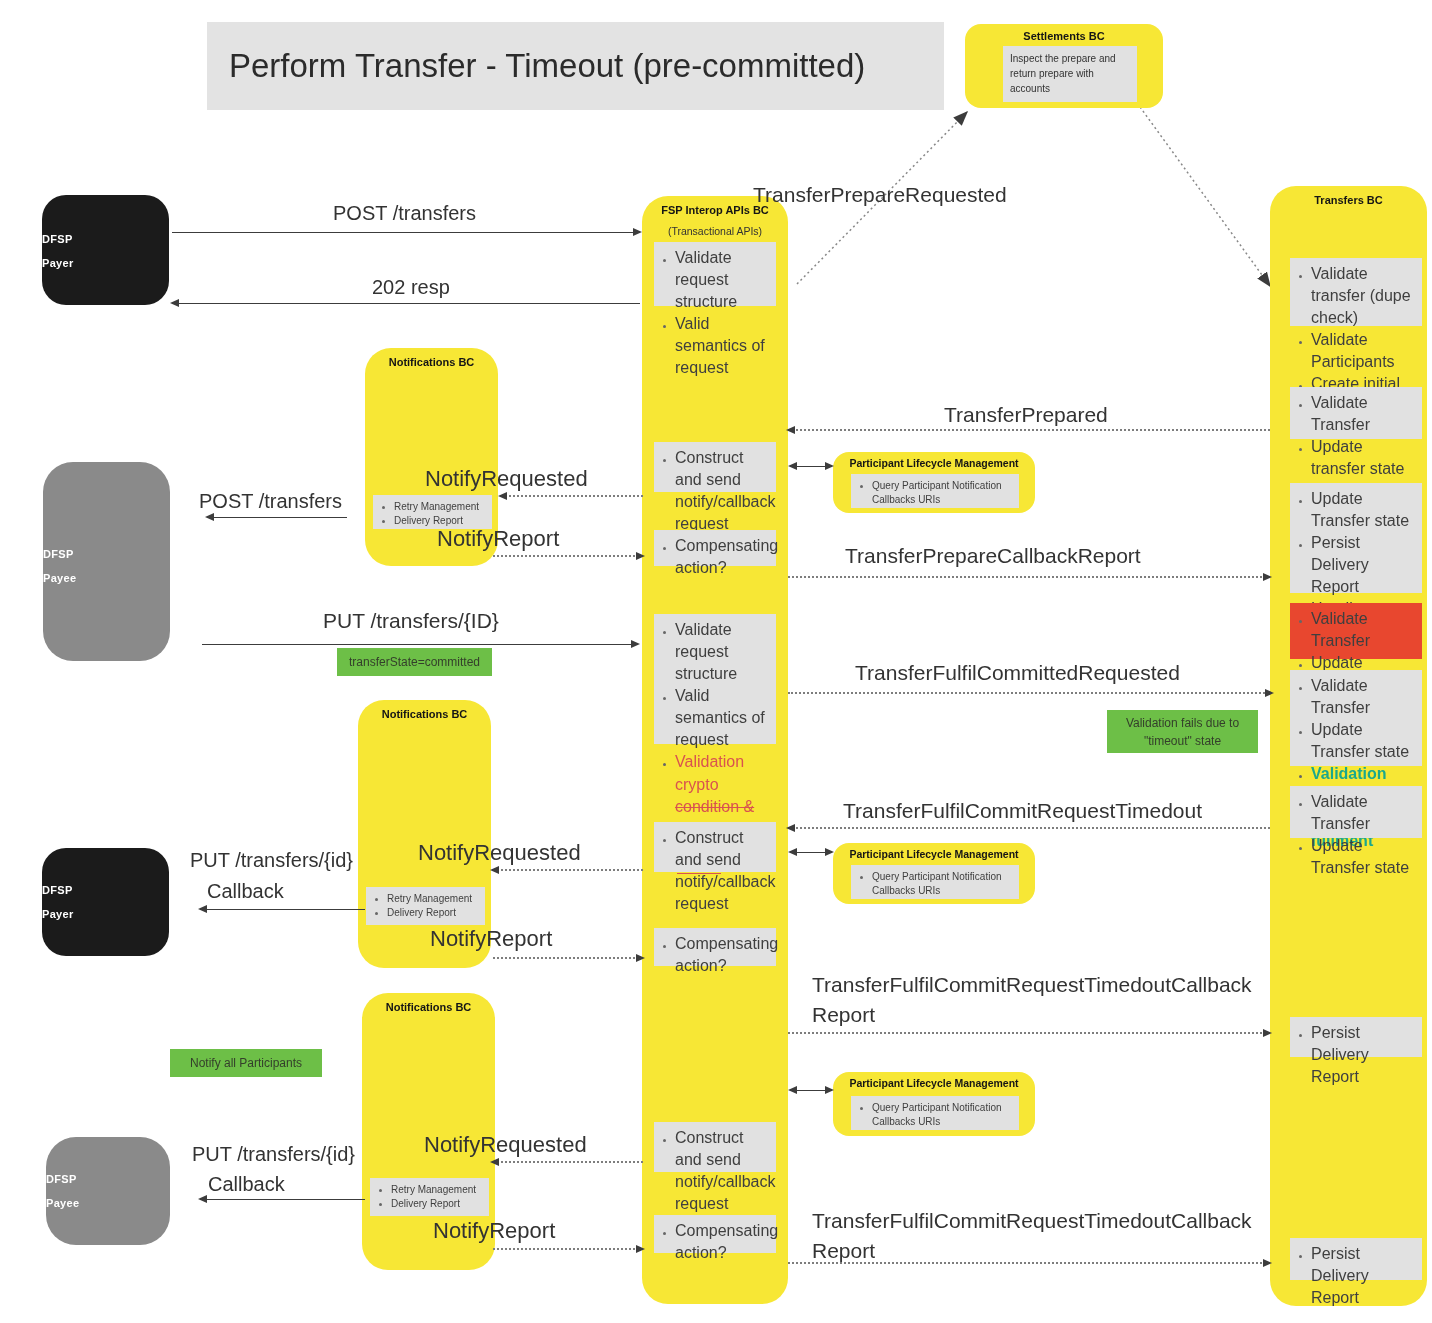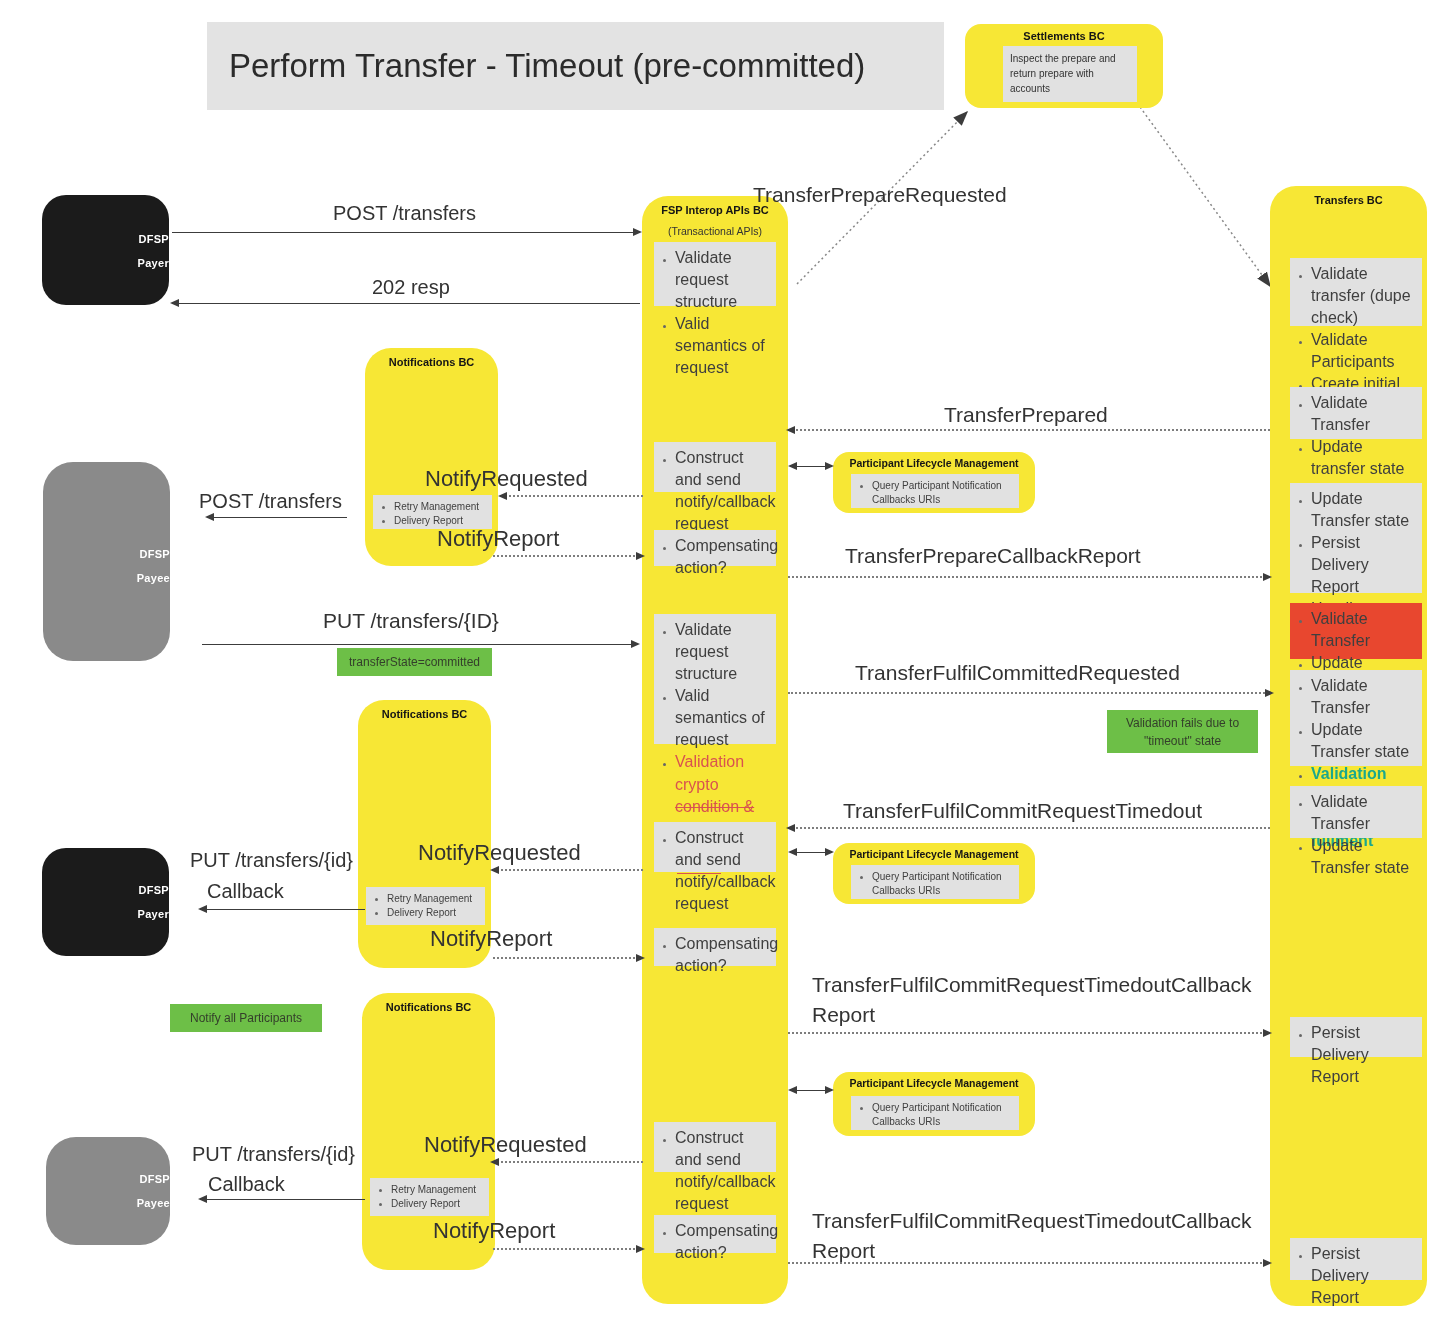--- a/index.html
+++ b/index.html
@@ -27,21 +27,21 @@
   .task.red-task{background:#e8472f}
   .red li.red, li.red span{color:#d9534f}
   li.red span{display:block}
   span.struck{text-decoration:line-through}
   span.struck::after{content:"";display:inline-block;width:44px;border-top:1px solid #d9534f;vertical-align:middle;margin-left:2px}
   li.teal{color:#1ba88d !important;font-weight:700}
 
   .note{background:#e1e1e1;font-size:10px;color:#333;line-height:1.5;padding:5px 7px;box-sizing:border-box;text-align:left}
 
   
-  .actor{color:#fff;text-align:right;font-size:11px;font-weight:700;letter-spacing:.3px}
+  .actor{color:#fff;text-align:left;font-size:11px;font-weight:700;letter-spacing:.3px}
   .actor div{position:absolute;left:0;right:0}
   .actor-black{background:#1b1b1b;border-radius:24px}
   .actor-gray{background:#8a8a8a;border-radius:30px}
 
   
   .green-note{background:#6dbf47;display:flex;flex-direction:column;align-items:center;justify-content:center;
     font-size:12px;color:#343f2b;text-align:center;line-height:1.5}
 
   
   .msg{position:absolute;font-size:21px;color:#333;white-space:nowrap}
@@ -258,21 +258,21 @@
     <div style="top:60px">Payee</div>
   </div>
 
   <div class="abs green-note" style="left:337px;top:648px;width:155px;height:28px">
     <span>transferState=committed</span>
   </div>
   <div class="abs green-note" style="left:1107px;top:710px;width:151px;height:43px">
     <span>Validation fails due to</span>
     <span>"timeout" state</span>
   </div>
-  <div class="abs green-note" style="left:170px;top:1004px;width:152px;height:28px">
+  <div class="abs green-note" style="left:170px;top:1049px;width:152px;height:28px">
     <span>Notify all Participants</span>
   </div>
 
   <div class="arrow solid head-r" style="left:172px;top:232px;width:468px"></div>
   <div class="arrow solid head-l" style="left:172px;top:303px;width:468px"></div>
   <div class="arrow solid head-l" style="left:207px;top:517px;width:140px"></div>
   <div class="arrow solid head-r" style="left:202px;top:644px;width:436px"></div>
   <div class="arrow solid head-l" style="left:200px;top:909px;width:165px"></div>
   <div class="arrow solid head-l" style="left:200px;top:1199px;width:165px"></div>
 

